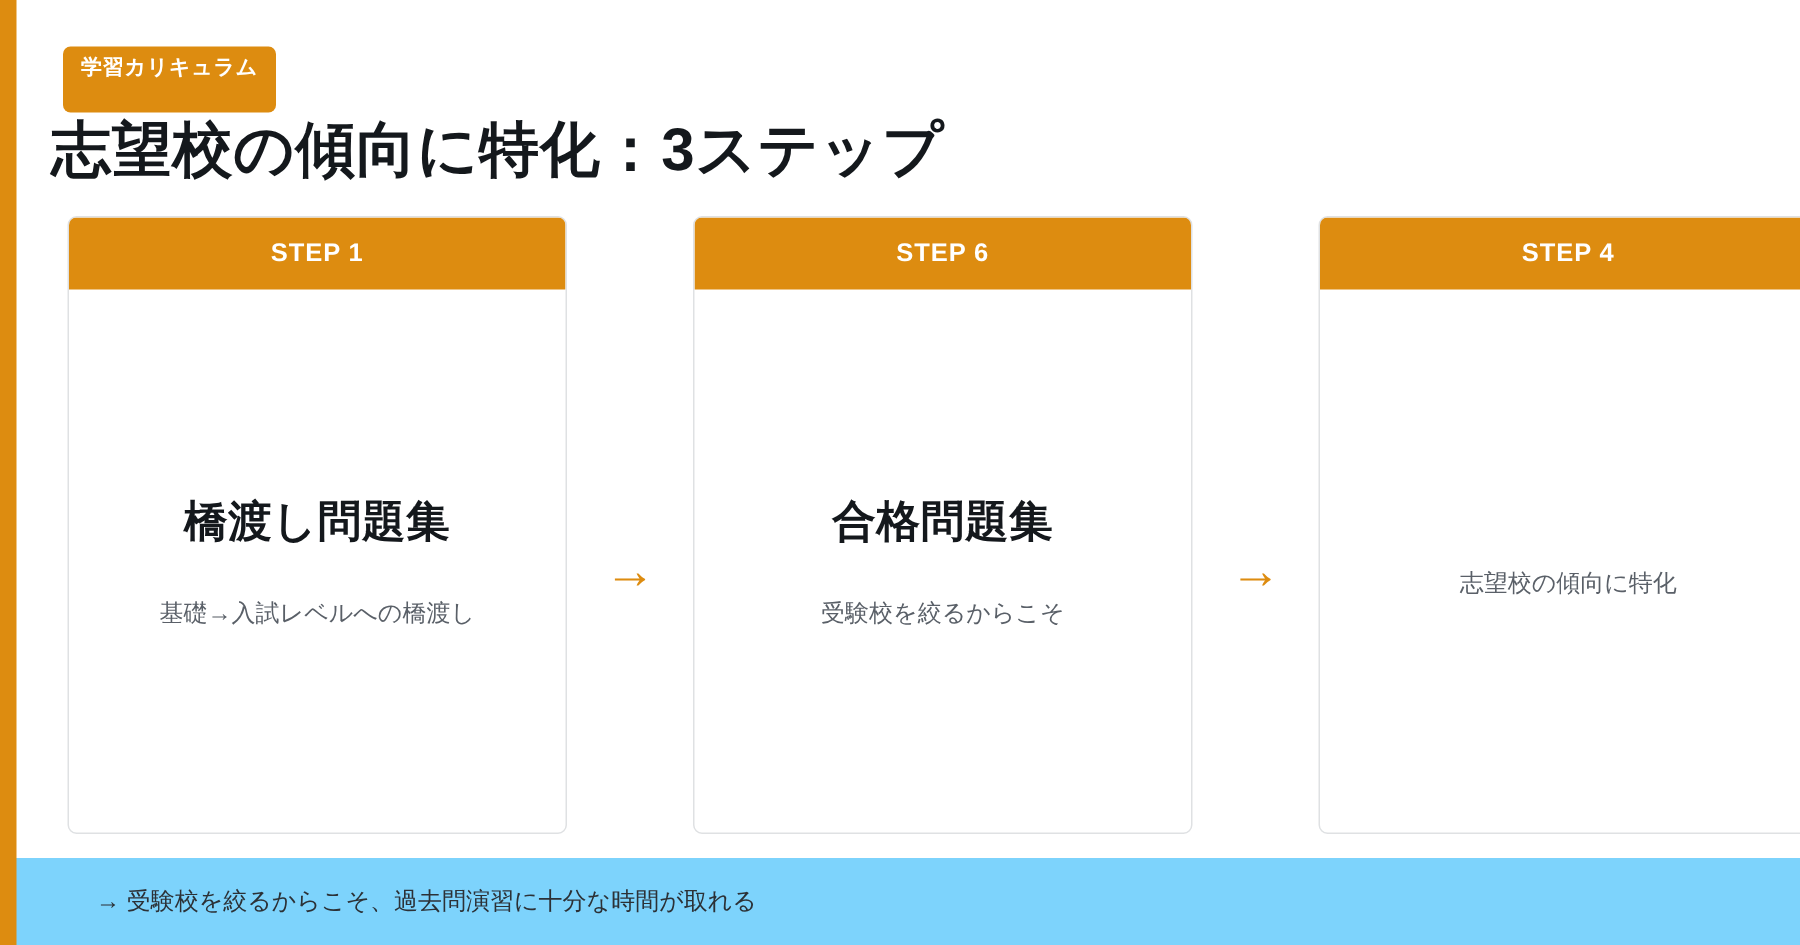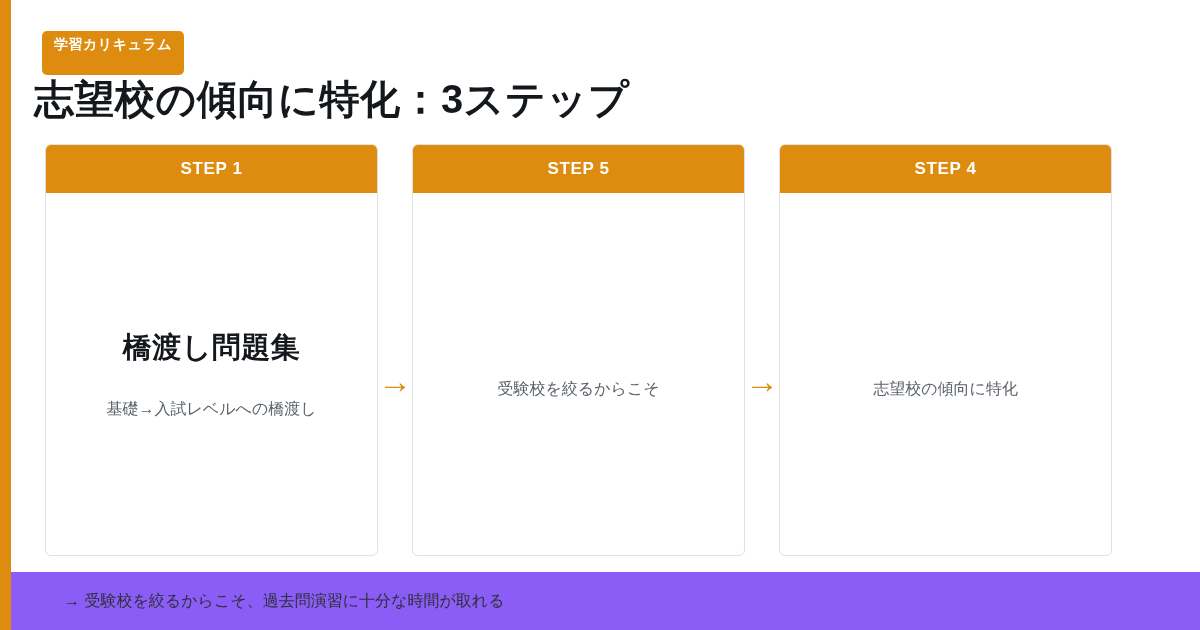--- a/index.html
+++ b/index.html
@@ -63,20 +63,21 @@
 
   
   .steps-row {
     position: absolute;
     left: 45px;
     top: 144px;
     width: 942px;
     height: 412px;
     display: flex;
     align-items: stretch;
+    gap: 25px;
   }
 
   .step-card {
     width: 333px;
     flex: 0 0 333px;
     background: #ffffff;
     border: 1px solid #dfe1e3;
     border-radius: 6px;
     box-sizing: border-box;
     display: flex;
@@ -137,21 +138,21 @@
     box-sizing: border-box;
   }
 
   
   .footer {
     position: absolute;
     left: 0;
     top: 572px;
     width: 1200px;
     height: 58px;
-    background: #8b5cf6;
+    background: #7dd3fc;
     display: flex;
     align-items: center;
   }
   .footer-accent {
     position: absolute;
     left: 0;
     top: 0;
     width: 11px;
     height: 58px;
     background: #dd8c10;
@@ -180,22 +181,23 @@
       <div class="step-head">STEP 1</div>
       <div class="step-body">
         <div class="step-title">橋渡し問題集</div>
         <div class="step-desc">基礎→入試レベルへの橋渡し</div>
       </div>
     </div>
 
     <div class="step-arrow">→</div>
 
     <div class="step-card">
-      <div class="step-head">STEP 5</div>
+      <div class="step-head">STEP 6</div>
       <div class="step-body">
+        <div class="step-title">合格問題集</div>
         <div class="step-desc">受験校を絞るからこそ</div>
       </div>
     </div>
 
     <div class="step-arrow">→</div>
 
     <div class="step-card">
       <div class="step-head">STEP 4</div>
       <div class="step-body">
         <div class="step-desc">志望校の傾向に特化</div>

